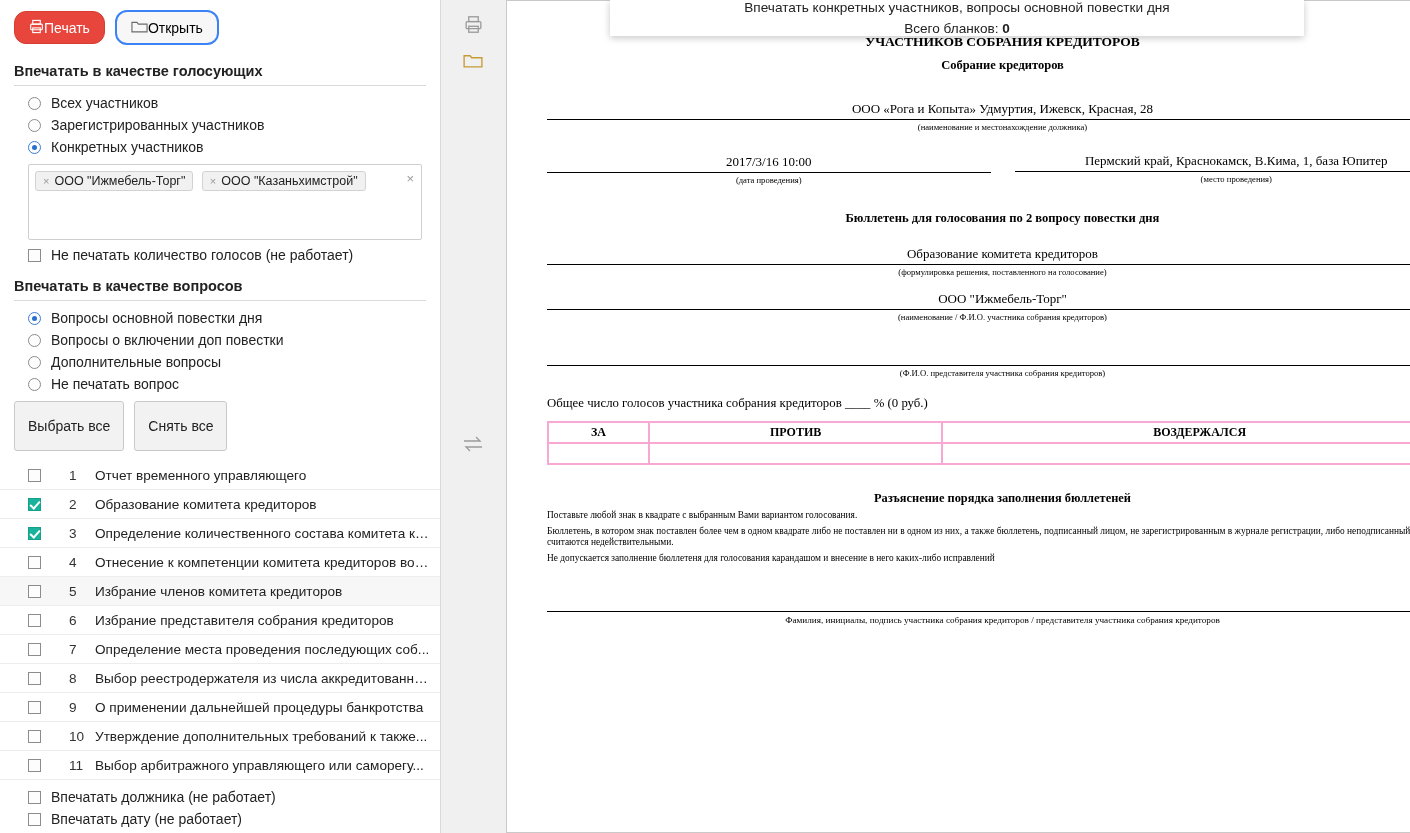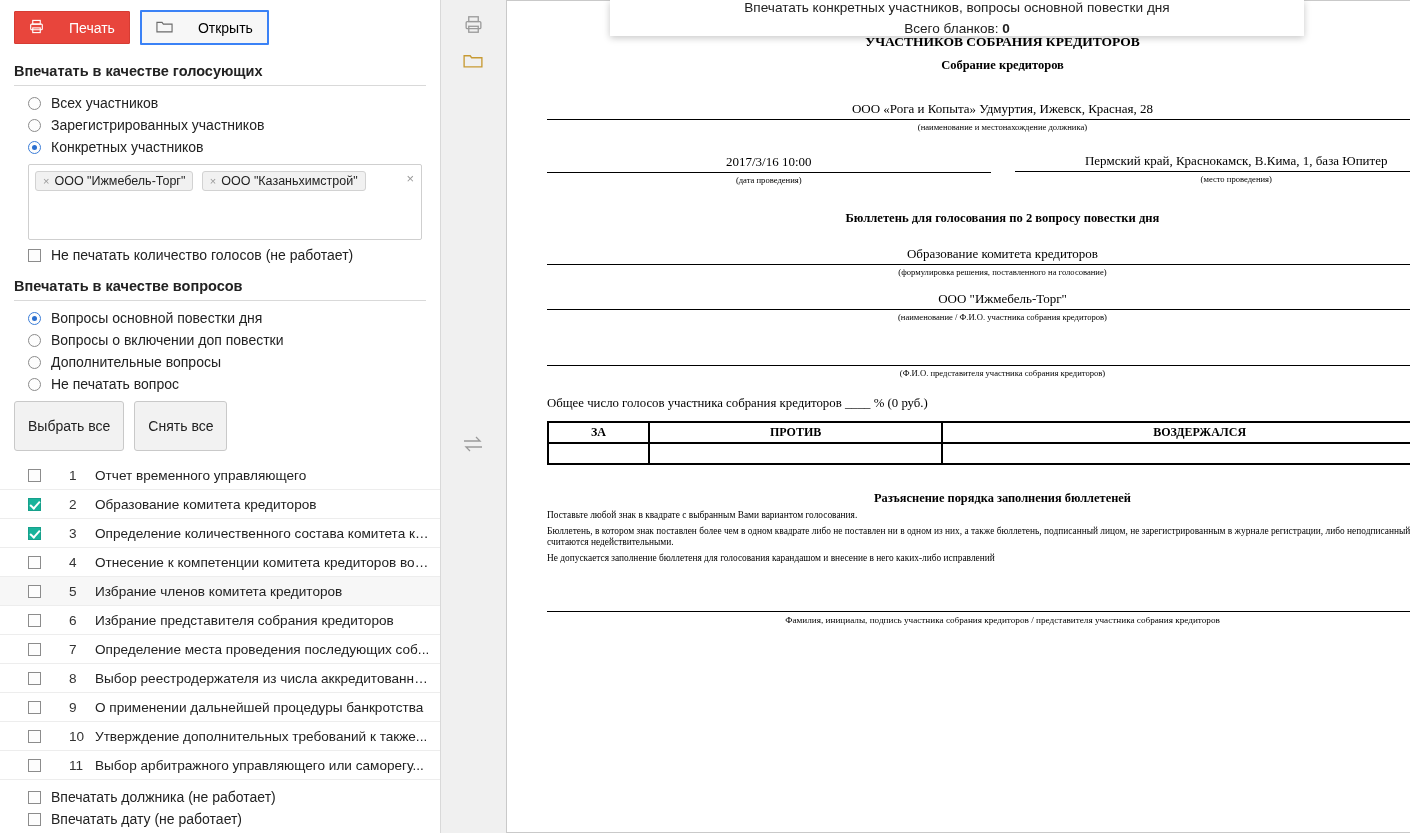--- a/index.html
+++ b/index.html
@@ -28,22 +28,22 @@
   }
   .toolbar {
     padding: 10px 14px 6px 14px;
     display: flex;
     gap: 10px;
     align-items: center;
   }
   .btn {
     display: inline-flex;
     align-items: center;
-    gap: 25px;
-    border-radius: 1px;
+    gap: 0;
+    border-radius: 12px;
     padding: 7px 14px;
     font-size: 14px;
     cursor: pointer;
     border: 1px solid transparent;
     line-height: 1;
   }
   .btn-print {
     background: #e8453c;
     color: #fff;
     border-color: #d63c33;
@@ -280,21 +280,21 @@
   .votes-line {
     font-size: 12.8px;
     margin-top: 18px;
   }
   table.votes {
     width: 100%;
     border-collapse: collapse;
     margin-top: 10px;
   }
   table.votes th, table.votes td {
-    border: 2px solid #000000;
+    border: 2px solid #f9a8d4;
     height: 17px;
     text-align: center;
     font-size: 12px;
     font-weight: bold;
   }
   .expl-title {
     text-align: center;
     font-weight: bold;
     font-size: 12.4px;
     margin-top: 26px;

